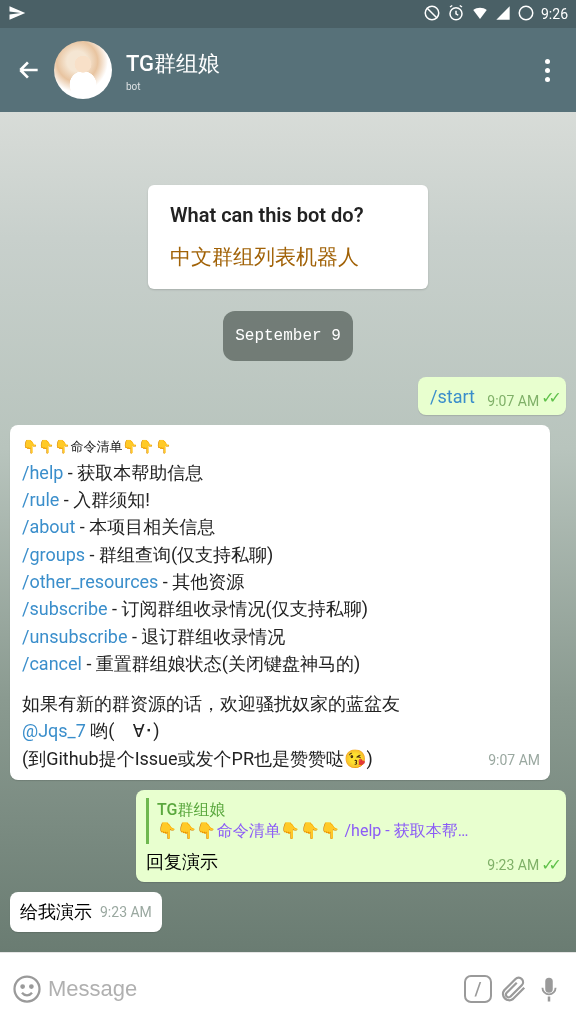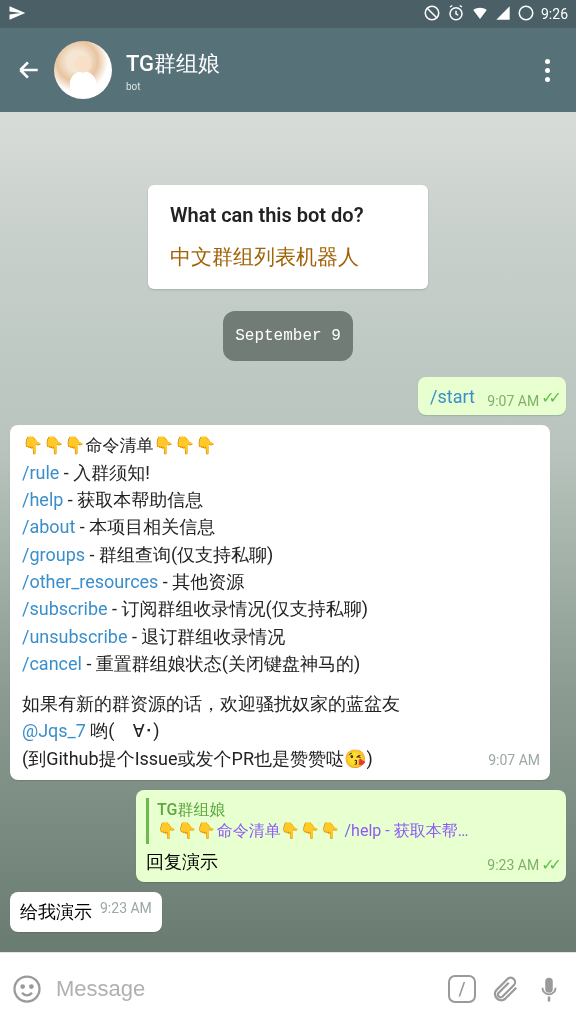--- a/index.html
+++ b/index.html
@@ -125,52 +125,52 @@
       margin-bottom: 6px;
     }
     .reply-name { color: #5aa83e; font-size: 16px; font-weight: 500; }
     .reply-text { color: #8b5cf6; font-size: 16px; white-space:nowrap; overflow:hidden; text-overflow:ellipsis; }
     .reply-body { font-size: 18px; }
     .reply-time { text-align:right; font-size:14px; color:#7fb068; }
 
     .small-in {
       background:#fff; border-radius:8px; padding:8px 10px;
       box-shadow:0 1px 1px rgba(0,0,0,0.12);
-      display:inline-flex; align-items:flex-start;
+      display:inline-flex; align-items:center;
     }
     .small-in .txt{ font-size:18px; }
     .small-in .time{ font-size:14px; color:#9aa8a0; margin-left:8px;}
 
     .input-bar {
       position: absolute;
       bottom: 0; left: 0; right: 0;
       height: 72px;
       background: #fff;
       display: flex;
       align-items: center;
       padding: 0 12px;
-      gap: 14px;
+      gap: 6px;
       border-top: 1px solid #e5e5e5;
     }
     .input-bar input {
       flex: 1;
       border: none;
       font-size: 22px;
       color: #222;
       outline: none;
     }
     .input-bar input::placeholder { color: #b0b0b0; }
     .ib-icon { color: #9a9a9a; display:flex; align-items:center; justify-content:center; cursor:pointer;}
     .slash-icon{
       width:28px; height:28px; border:2px solid #9a9a9a; border-radius:7px;
       display:flex; align-items:center; justify-content:center;
       font-size:18px; color:#9a9a9a; font-weight:500;
     }
     .emoji{ font-size:18px;}
-    .hand{ font-size:17px;}
+    .hand{ font-size:13px;}
   </style>
 </head>
 <body>
 
 <div class="status-bar">
   <div class="status-left">
     <span>
       <svg width="18" height="18" viewBox="0 0 24 24" fill="#fff">
           <path d="M2 21l21-9L2 3v7l15 2-15 2z"></path>
         </svg>
@@ -232,22 +232,22 @@
     <div class="msg-row out">
       <div class="bubble out">
         <span class="cmd">/start</span>
         <span class="time">9:07 AM</span><span class="checks">✓✓</span>
       </div>
     </div>
 
     <div class="msg-row">
       <div class="bubble in big-bubble">
         <div class="line"><span class="hand">👇👇👇命令清单👇👇👇</span></div>
+        <div class="line"><span class="cmd">/help</span><span> - 获取本帮助信息</span></div>
         <div class="line"><span class="cmd">/rule</span><span> - 入群须知!</span></div>
-        <div class="line"><span class="cmd">/help</span><span> - 获取本帮助信息</span></div>
         <div class="line"><span class="cmd">/about</span><span> - 本项目相关信息</span></div>
         <div class="line"><span class="cmd">/groups</span><span> - 群组查询(仅支持私聊)</span></div>
         <div class="line"><span class="cmd">/other_resources</span><span> - 其他资源</span></div>
         <div class="line"><span class="cmd">/subscribe</span><span> - 订阅群组收录情况(仅支持私聊)</span></div>
         <div class="line"><span class="cmd">/unsubscribe</span><span> - 退订群组收录情况</span></div>
         <div class="line"><span class="cmd">/cancel</span><span> - 重置群组娘状态(关闭键盘神马的)</span></div>
         <div class="line" style="height:10px"></div>
         <div class="line">如果有新的群资源的话，欢迎骚扰奴家的蓝盆友</div>
         <div class="line"><span class="cmd">@Jqs_7</span><span> 哟(ゝ∀･)</span></div>
         <div style="display:flex; ">

